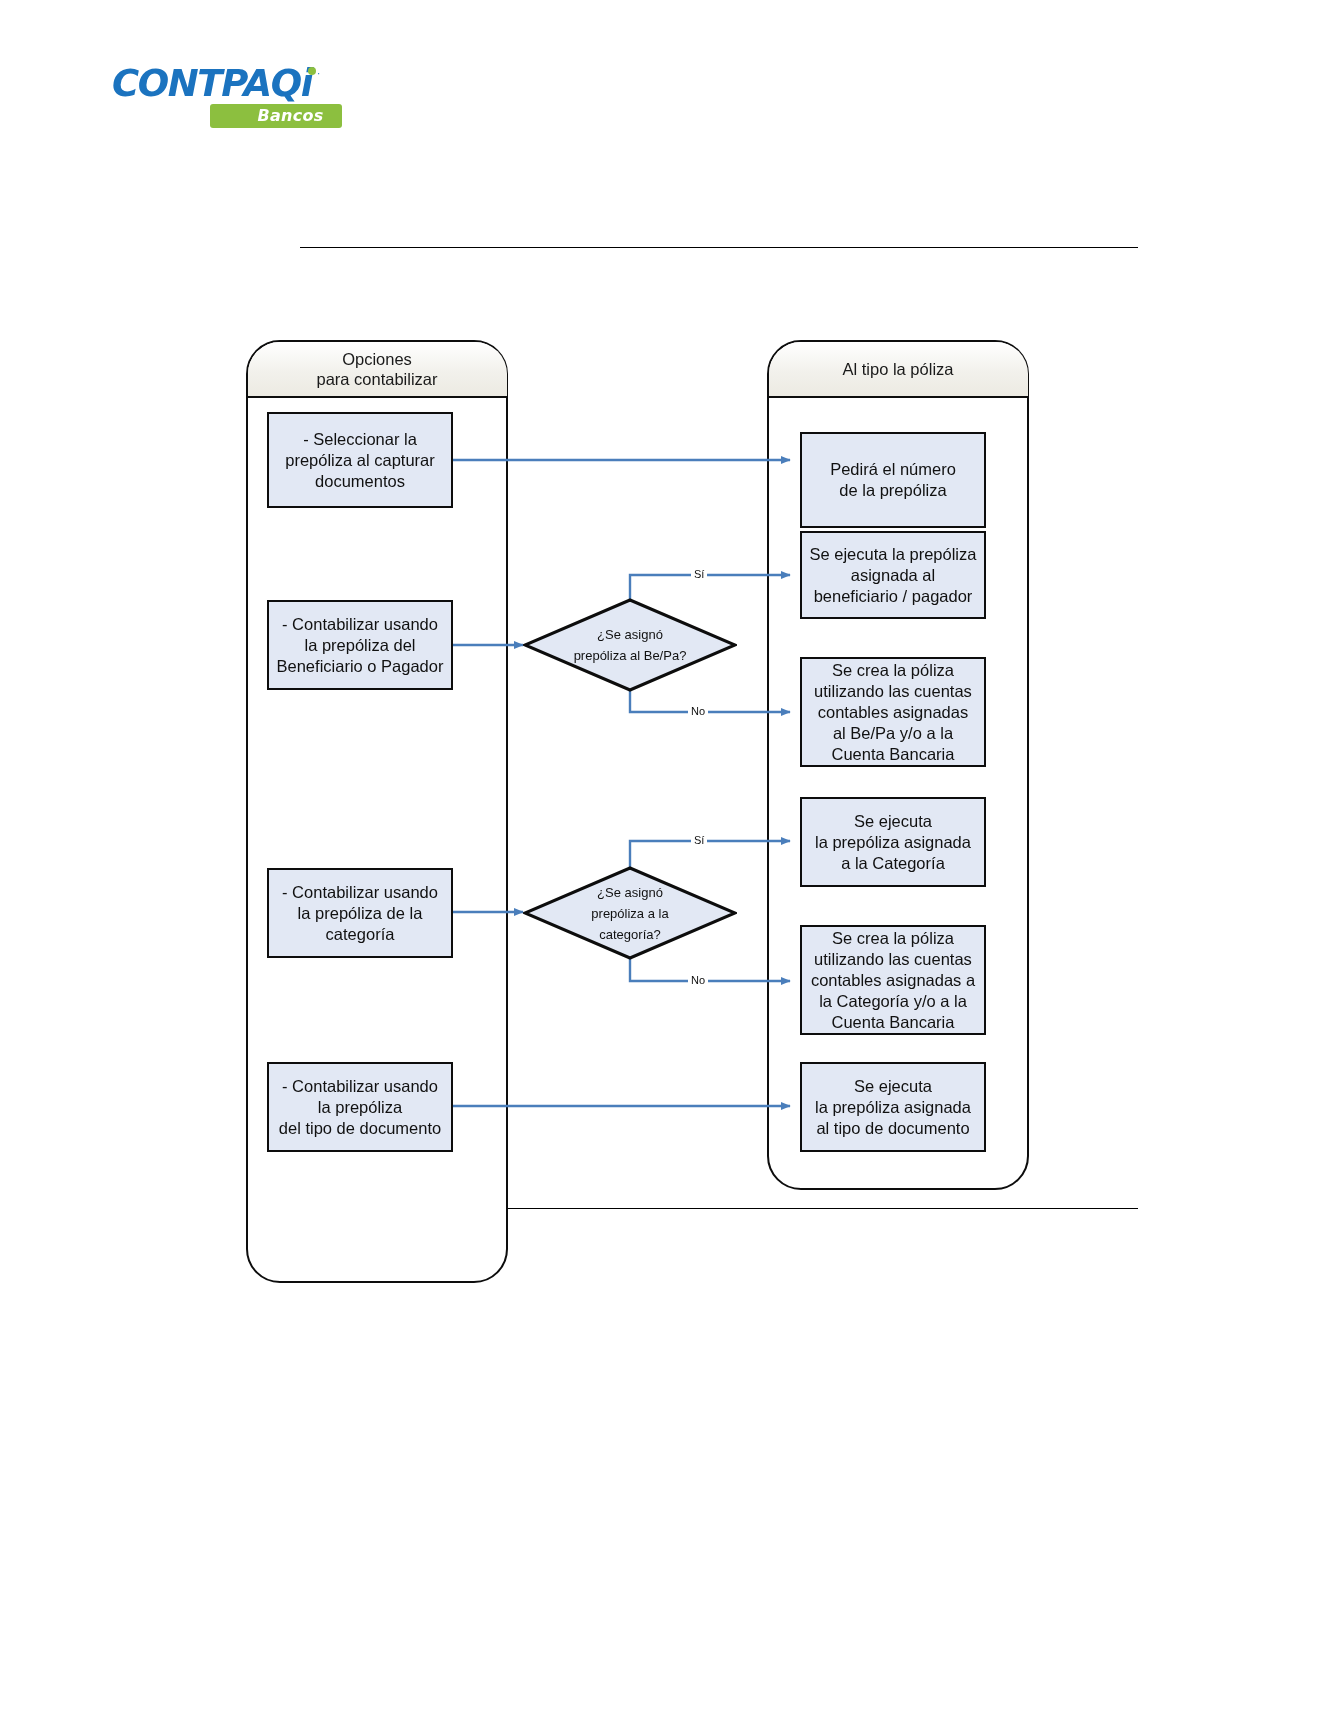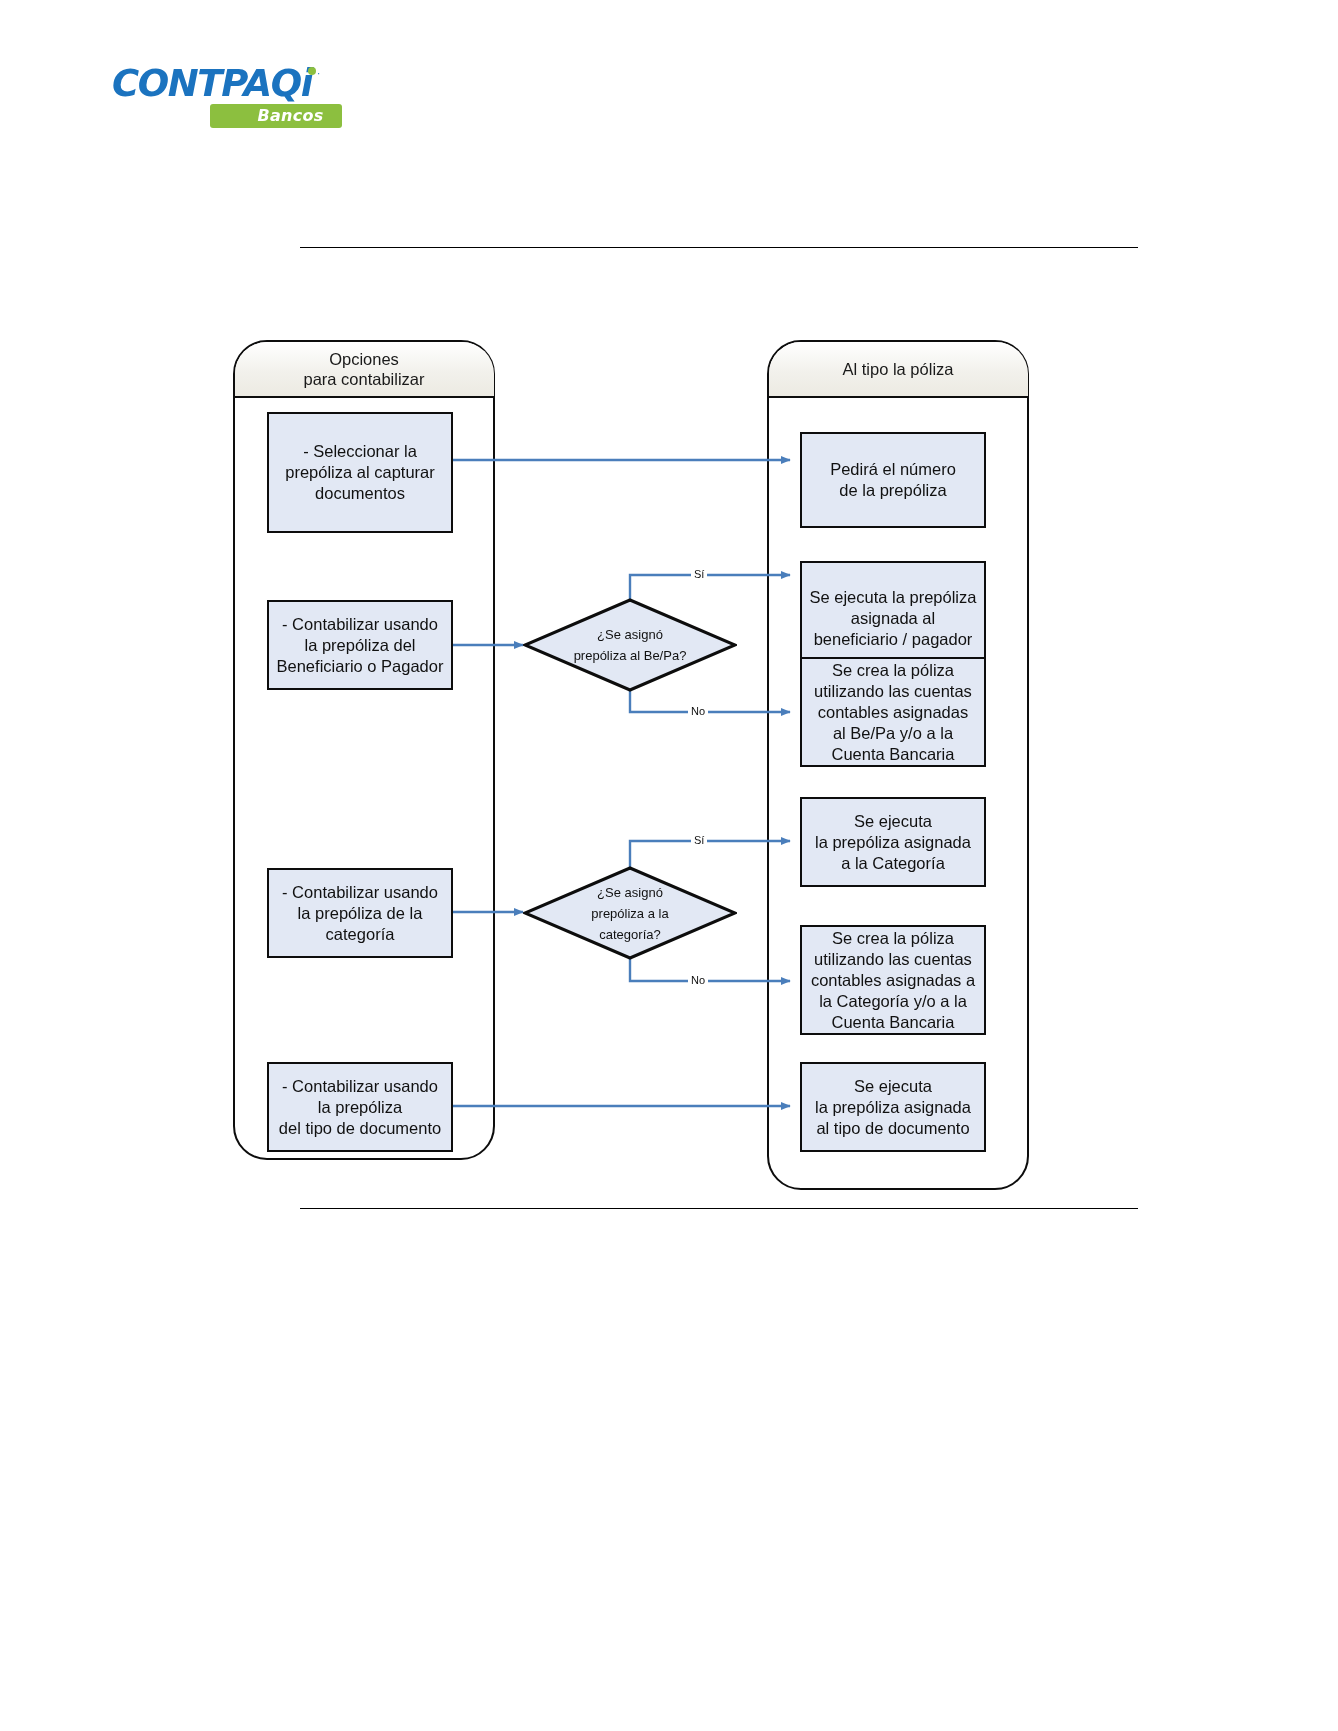--- a/index.html
+++ b/index.html
@@ -37,21 +37,21 @@
   
   .rule{position:absolute;left:300px;width:838px;height:1px;background:#000000;}
   #rule-top{top:247px;}
   #rule-bottom{top:1208px;}
 
   
   .lane{
     position:absolute;border:2.5px solid #0d0d0d;border-radius:34px;
     background:#ffffff;box-sizing:border-box;
   }
-  #lane-left{left:233px;top:340px;width:262px;height:820px;padding-left:48px;}
+  #lane-left{left:246px;top:340px;width:262px;height:943px;padding-left:48px;}
   #lane-right{left:767px;top:340px;width:262px;height:850px;}
   .lane-header{
     position:absolute;left:-0.5px;top:-0.5px;right:-0.5px;height:56px;
     border-top-left-radius:32px;border-top-right-radius:32px;
     border-bottom:2.5px solid #0d0d0d;
     background:linear-gradient(to bottom,#ffffff 0%,#f2f1ec 55%,#eceae2 100%);
     box-sizing:border-box;
     display:flex;align-items:center;justify-content:center;
   }
   .lane-title{
@@ -138,21 +138,21 @@
 
       <path d="M453,1106 L790,1106"></path>
     </g>
   </svg>
 
   <div class="elabel" style="left:691px;top:566px;">Sí</div>
   <div class="elabel" style="left:688px;top:703px;">No</div>
   <div class="elabel" style="left:691px;top:832px;">Sí</div>
   <div class="elabel" style="left:688px;top:972px;">No</div>
 
-  <div class="pbox" style="left:267px;top:412px;width:186px;height:121px;">- Seleccionar la
+  <div class="pbox" style="left:267px;top:412px;width:186px;height:96px;">- Seleccionar la
 prepóliza al capturar
 documentos</div>
   <div class="pbox" style="left:267px;top:600px;width:186px;height:90px;">- Contabilizar usando
 la prepóliza del
 Beneficiario o Pagador</div>
   <div class="pbox" style="left:267px;top:868px;width:186px;height:90px;">- Contabilizar usando
 la prepóliza de la
 categoría</div>
   <div class="pbox" style="left:267px;top:1062px;width:186px;height:90px;">- Contabilizar usando
 la prepóliza
@@ -170,21 +170,21 @@
     <svg width="214" height="94" viewBox="0 0 214 94">
       <polygon points="107,2 212,47 107,92 2,47" fill="#e2e8f4" stroke="#0d0d0d" stroke-width="3"></polygon>
     </svg>
     <div class="dtext">¿Se asignó
 prepóliza a la
 categoría?</div>
   </div>
 
   <div class="pbox" style="left:800px;top:432px;width:186px;height:96px;">Pedirá el número
 de  la prepóliza</div>
-  <div class="pbox" style="left:800px;top:531px;width:186px;height:114px;margin-top:30px;">Se ejecuta la prepóliza
+  <div class="pbox" style="left:800px;top:531px;width:186px;height:88px;">Se ejecuta la prepóliza
 asignada al
 beneficiario / pagador</div>
   <div class="pbox" style="left:800px;top:657px;width:186px;height:110px;">Se crea la póliza
 utilizando las cuentas
 contables asignadas
 al Be/Pa y/o a la
 Cuenta Bancaria</div>
   <div class="pbox" style="left:800px;top:797px;width:186px;height:90px;">Se ejecuta
 la prepóliza asignada
 a la Categoría</div>

